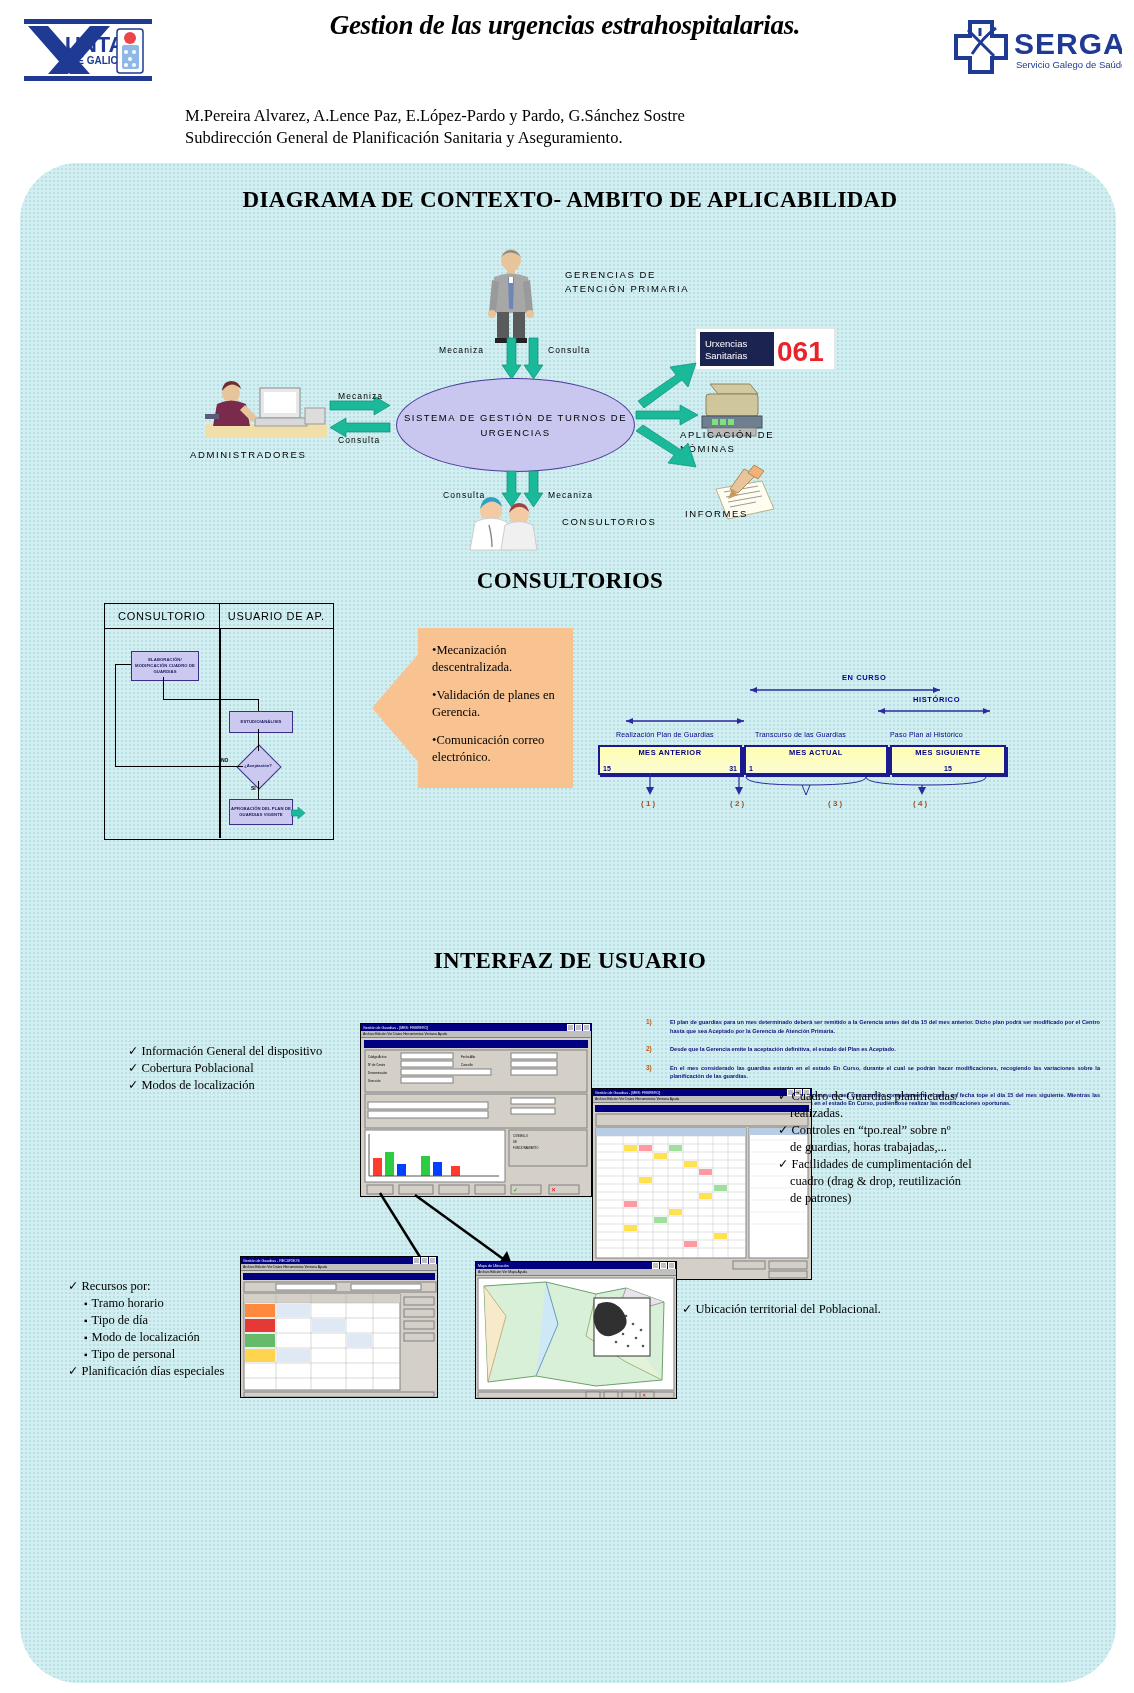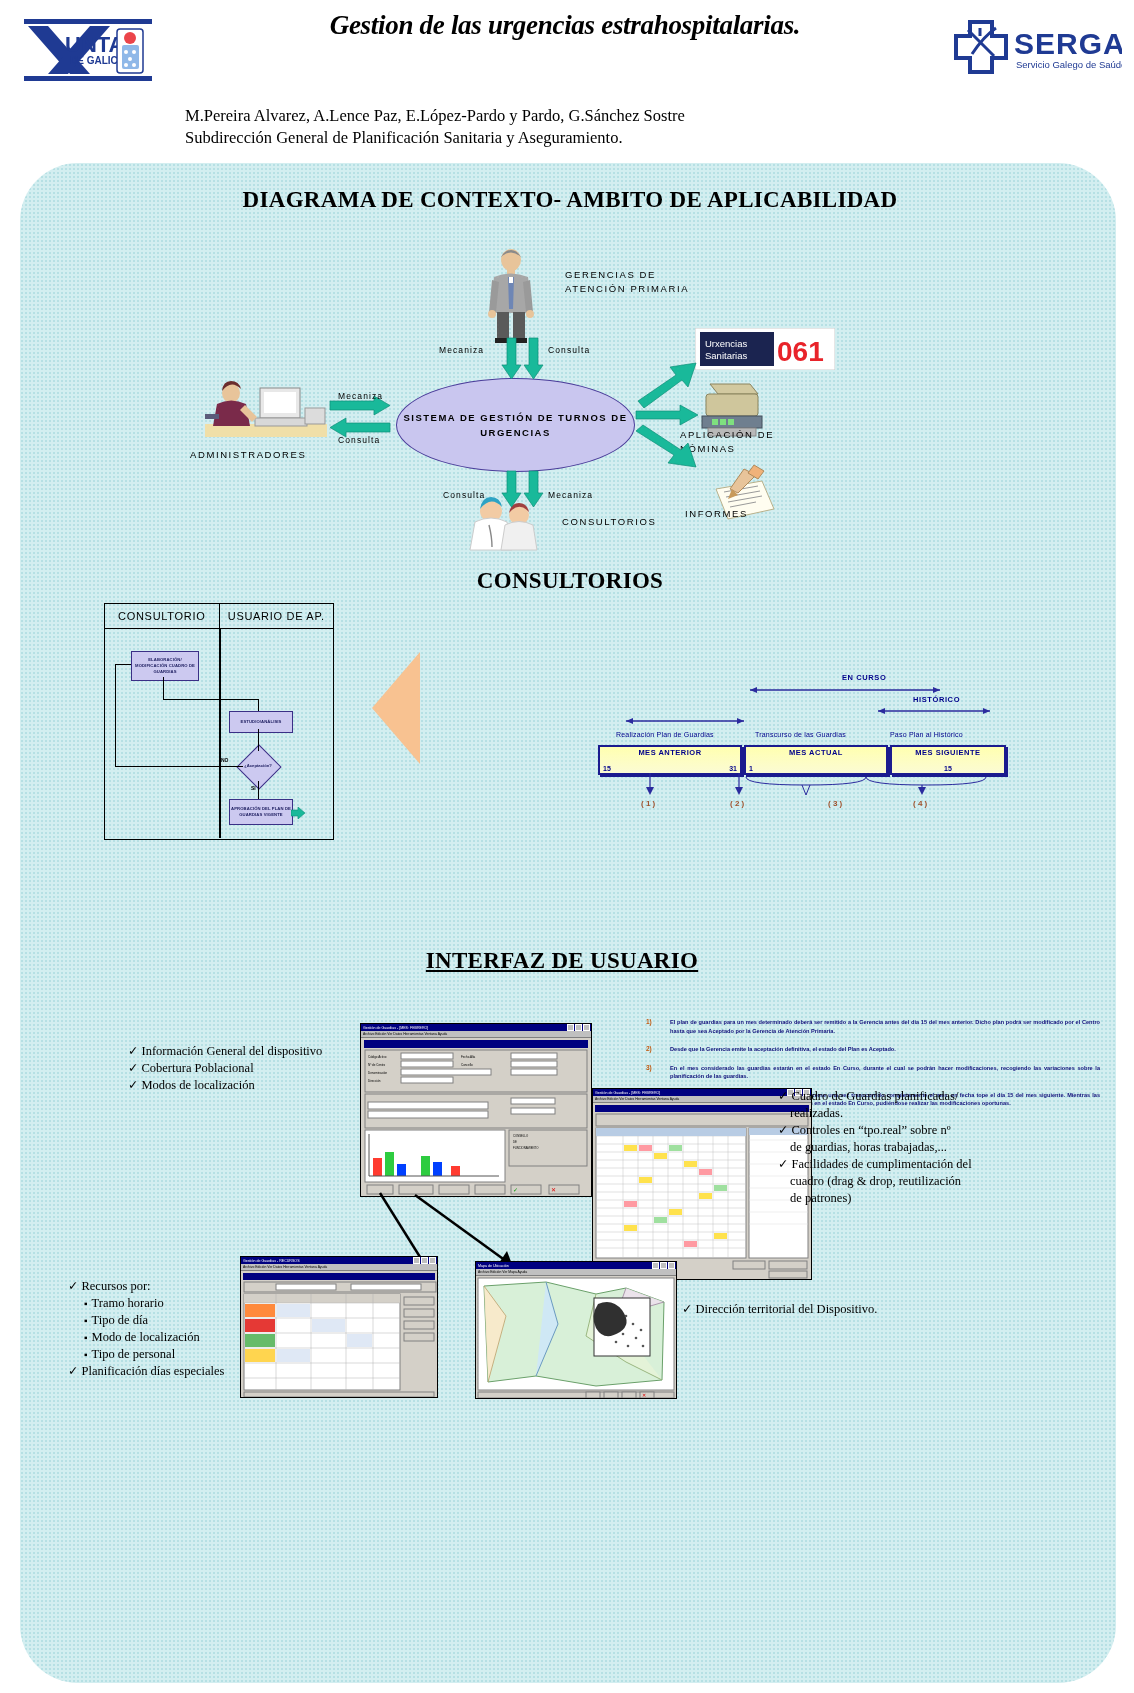--- a/index.html
+++ b/index.html
@@ -28,21 +28,21 @@
   #ctx{position:absolute;left:0;top:0;width:1096px;height:420px;}
   #ctx-title{left:150px;top:20px;width:800px;line-height:33px;}
 
   .ctx-label{position:absolute;font-family:"Liberation Sans",sans-serif;font-size:9.5px;
              color:#000;letter-spacing:1.6px;line-height:14px;white-space:nowrap;}
   .flow-label{position:absolute;font-family:"Liberation Sans",sans-serif;font-size:8.5px;
               color:#000;letter-spacing:1.1px;white-space:nowrap;}
 
   #ellipse{position:absolute;left:376px;top:215px;width:237px;height:92px;
            border:1px solid #4b3d9a;border-radius:50%;background:#c9c6ef;
-           display:flex;align-items:center;justify-content:center;text-align:center;font-weight:bold;}
+           display:flex;align-items:center;justify-content:center;text-align:center;}
   #ellipse span{font-family:"Liberation Sans",sans-serif;font-size:9.5px;letter-spacing:1.5px;
                 line-height:15px;color:#000;}
 
   
   .art{position:absolute;}
 
   
   #proc-title{left:230px;top:405px;width:640px;}
 
   #swim{position:absolute;left:84px;top:440px;width:228px;height:235px;
@@ -94,21 +94,21 @@
   .tl-num{position:absolute;font-family:"Liberation Sans",sans-serif;font-weight:bold;
           font-size:8px;color:#a0522d;}
 
   #notes{position:absolute;left:620px;top:855px;width:460px;}
   .note{position:relative;margin:0 0 10px 0;padding-left:30px;
         font-family:"Liberation Sans",sans-serif;font-weight:bold;font-size:5.6px;
         line-height:8.5px;color:#10107a;text-align:justify;}
   .note .n{position:absolute;left:6px;top:0;color:#c05a10;font-size:6.5px;}
 
   
-  #ui-title{left:212px;top:785px;width:660px;text-decoration:underline;}
+  #ui-title{left:220px;top:785px;width:660px;}
 
   .shot{position:absolute;background:#c0c0c0;border:1px solid #000;overflow:hidden;}
   .shot .tb{height:7px;background:#000080;display:flex;align-items:center;
             justify-content:space-between;padding:0 1px;}
   .shot .tbt{font-family:"Liberation Sans",sans-serif;font-size:3.6px;color:#fff;
              white-space:nowrap;overflow:hidden;padding-left:1px;}
   .shot .tbb{display:flex;gap:1px;}
   .shot .tbb i{width:5px;height:5px;background:#c0c0c0;border:0.5px solid #fff;display:block;}
   .shot .mb{height:6px;background:#c0c0c0;border-bottom:1px solid #808080;
             font-family:"Liberation Sans",sans-serif;font-size:3.4px;color:#000;
@@ -329,20 +329,27 @@
       <div class="plabel" style="left:146px;top:156px;">SI</div>
       <div class="art" style="position:absolute;left:186px;top:176px;">
         <svg width="14" height="12" viewBox="0 0 14 12">
           <polygon points="0,3 7,3 7,0 14,6 7,12 7,9 0,9" fill="#19b99a" stroke="#0d8f78" stroke-width="0.6"></polygon>
         </svg>
       </div>
     </div>
   </div>
 
   <div id="arrowhead"></div>
+  <div id="callout">
+    <div class="txt">
+      <p>•<span>Mecanización descentralizada.</span></p>
+      <p>•<span>Validación de planes en Gerencia.</span></p>
+      <p>•<span>Comunicación correo electrónico.</span></p>
+    </div>
+  </div>
 
   <div id="timeline">
 
     <div class="tl-cap" style="left:292px;top:10px;text-align:right;">EN CURSO</div>
     <svg style="position:absolute;left:0;top:0;width:545px;height:120px;">
       <line x1="200" y1="27" x2="390" y2="27" stroke="#2b2b9e" stroke-width="1.3"></line>
       <polygon points="200,27 207,24 207,30" fill="#2b2b9e"></polygon>
       <polygon points="390,27 383,24 383,30" fill="#2b2b9e"></polygon>
       <line x1="328" y1="48" x2="440" y2="48" stroke="#2b2b9e" stroke-width="1.3"></line>
       <polygon points="328,48 335,45 335,51" fill="#2b2b9e"></polygon>
@@ -684,16 +691,16 @@
   <div class="bullets" style="left:48px;top:1115px;width:240px;">
     <span class="b">Recursos por:</span>
     <span class="sb">Tramo horario</span>
     <span class="sb">Tipo de día</span>
     <span class="sb">Modo de localización</span>
     <span class="sb">Tipo de personal</span>
     <span class="b">Planificación días especiales</span>
   </div>
 
   <div class="bullets" style="left:662px;top:1138px;width:280px;">
-    <span class="b">Dirección territorial del Dispositivo.</span>
+    <span class="b">Ubicación territorial del Poblacional.</span>
   </div>
 
 </div>
 
 </body></html>

